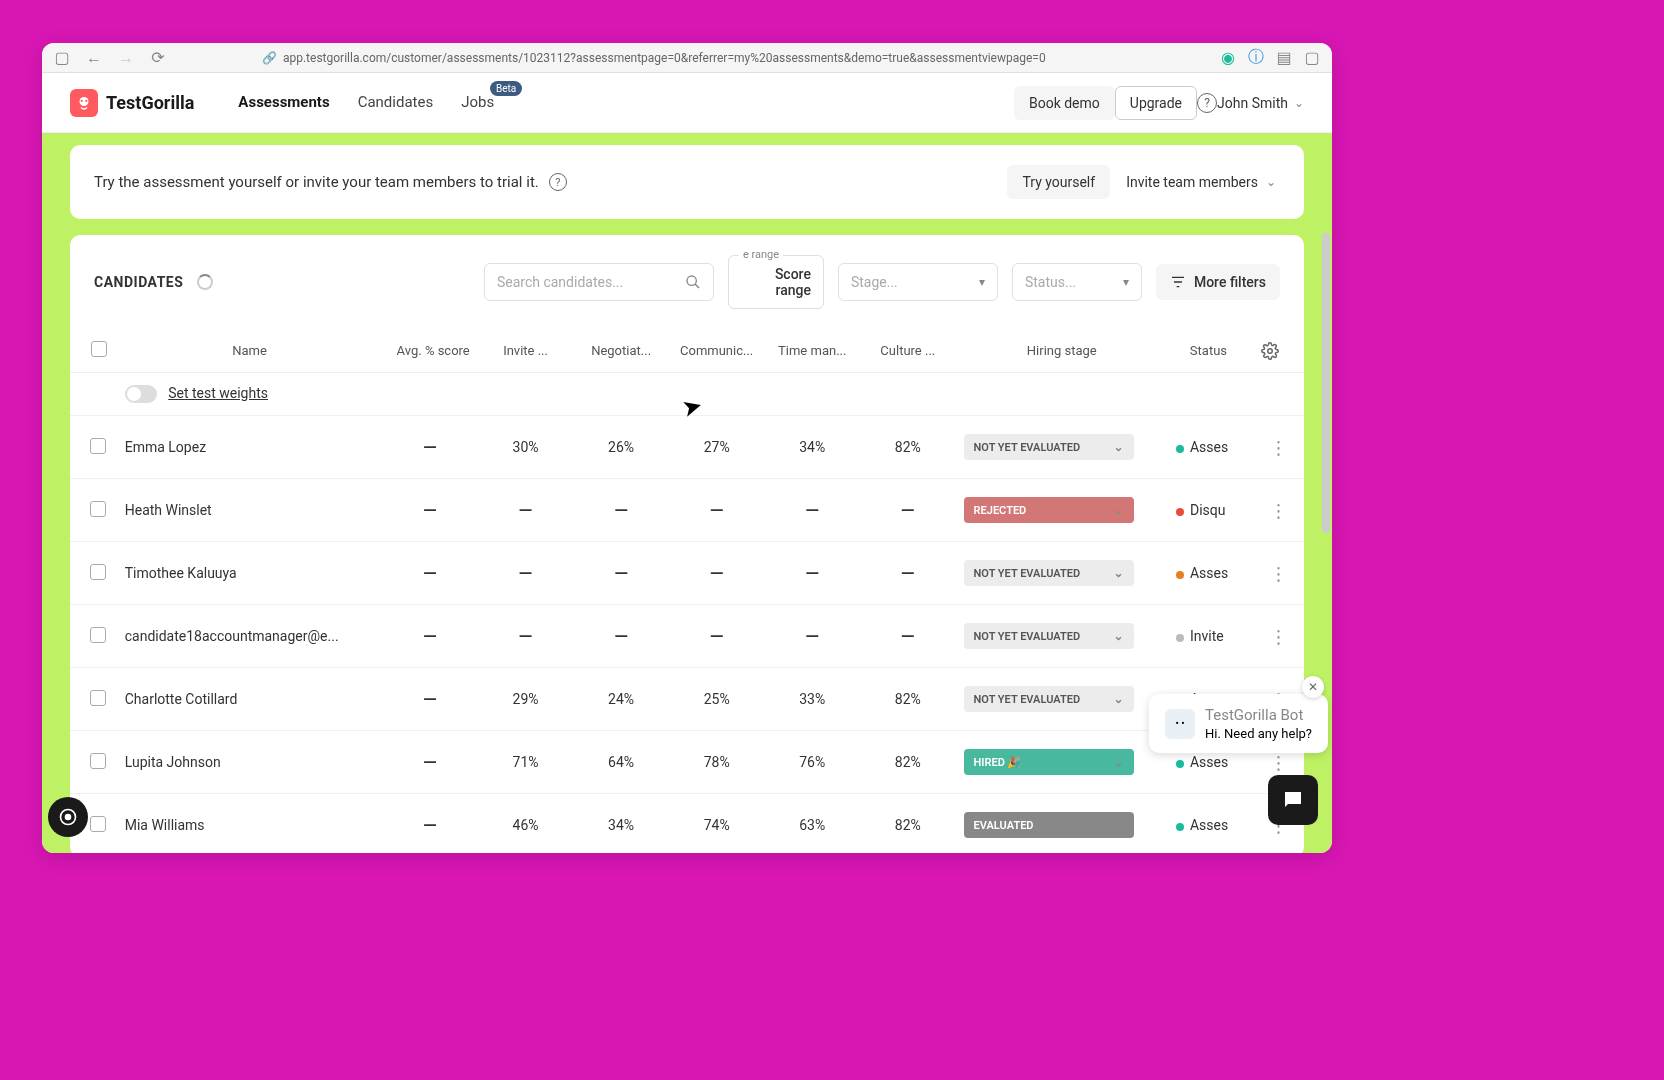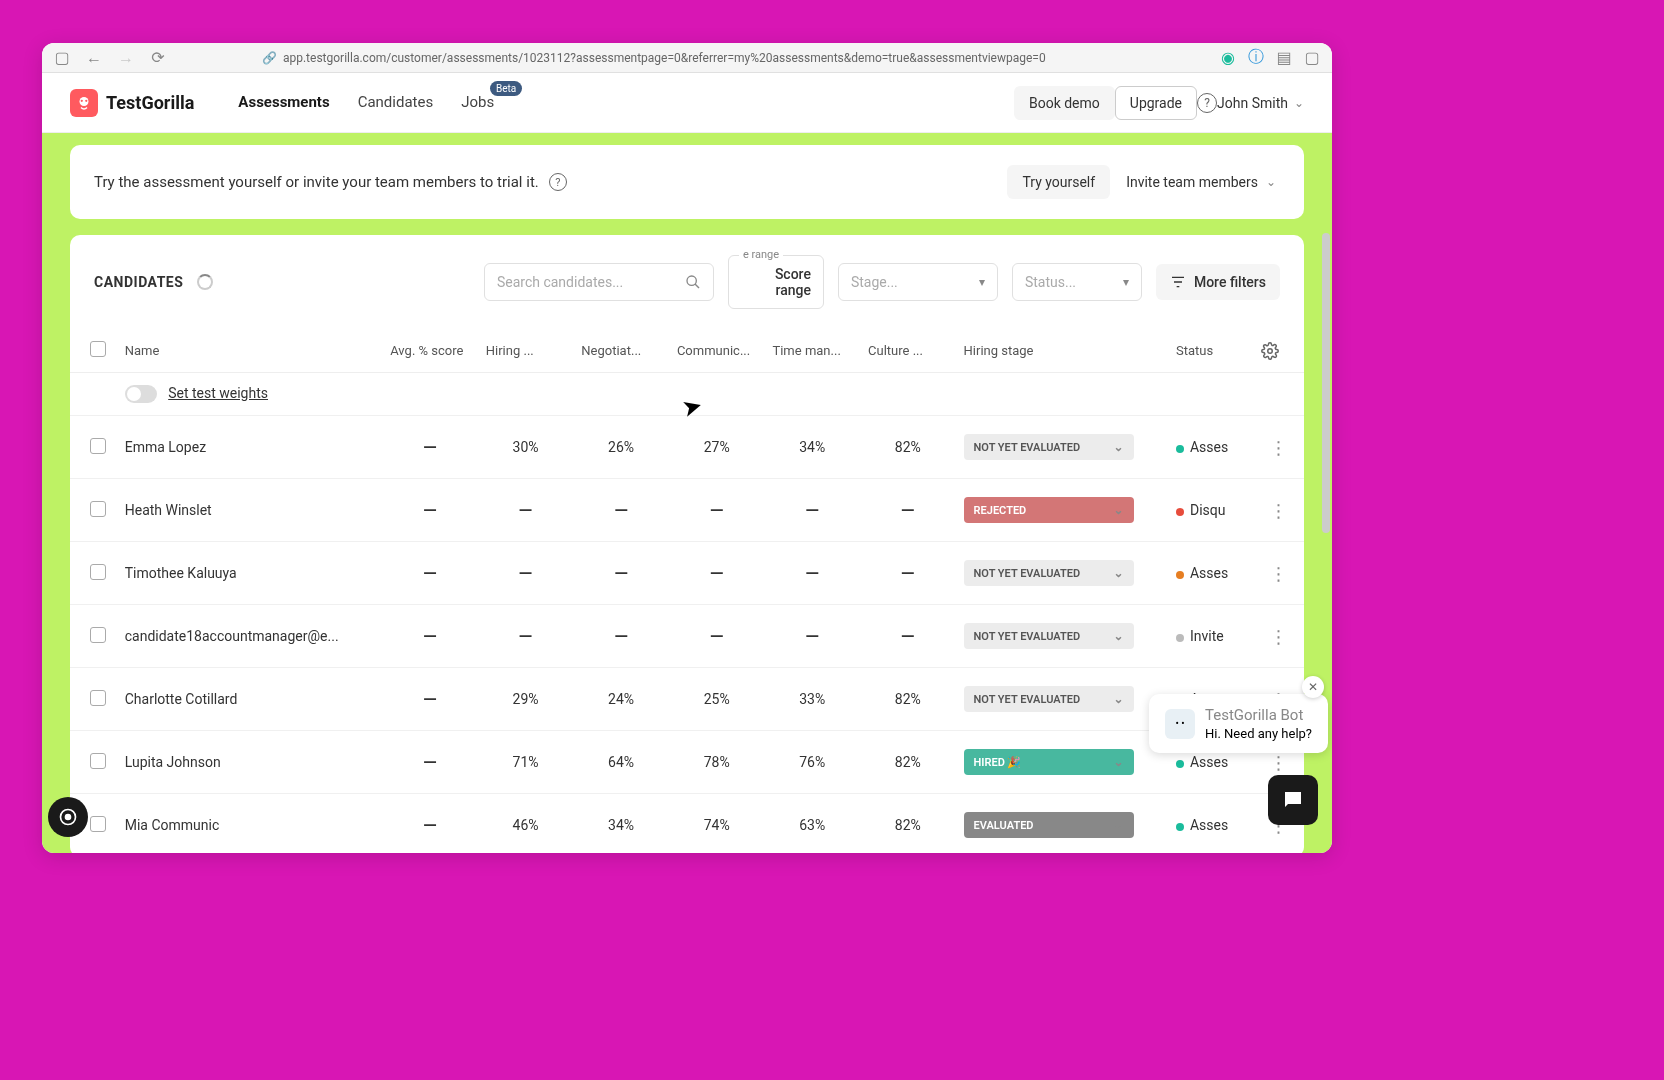--- a/index.html
+++ b/index.html
@@ -33,21 +33,21 @@
   .section-title { font-size: 14px; font-weight: 700; letter-spacing: 0.5px; color: #333; }
   .spinner { width: 16px; height: 16px; border: 2px solid #ccc; border-top-color: #888; border-radius: 50%; }
   .spacer { flex: 1; }
   .filter-input { border: 1px solid #e0e0e0; border-radius: 6px; padding: 10px 12px; font-size: 14px; color: #888; background: #fff; display: flex; align-items: center; gap: 8px; position: relative;}
   .filter-search { width: 230px; justify-content: space-between;}
   .filter-score { width: 96px; position: relative; text-align: right; }
   .floating-label { position: absolute; top: -8px; left: 10px; background: #fff; padding: 0 4px; font-size: 11px; color: #888; z-index:2;}
   .filter-select { width: 160px; justify-content: space-between; }
   .more-filters { background: #f5f5f5; border-radius: 6px; padding: 10px 14px; font-size: 14px; display: flex; align-items: center; gap: 8px; color:#333; font-weight:500;}
   .table { width: 100%; border-collapse: collapse; }
-  .table th { text-align: left; font-size: 13px; font-weight: 400; color: #555; padding: 12px 8px; border-bottom: 1px solid #eee; }
+  .table th { text-align: center; font-size: 13px; font-weight: 400; color: #555; padding: 12px 8px; border-bottom: 1px solid #eee; }
   .table td { padding: 18px 8px; border-bottom: 1px solid #f0f0f0; font-size: 14px; color: #333; }
   .col-check { width: 40px; padding-left: 20px !important; }
   .col-name { width: 250px; }
   .col-score { width: 90px; text-align: center; }
   .col-stage { width: 200px; }
   .col-status { width: 80px; }
   .col-actions { width: 48px; text-align:center; }
   .checkbox { width: 16px; height: 16px; border: 1.5px solid #aaa; border-radius: 3px; display: inline-block; }
   .weights-row td { padding: 12px 8px; }
   .toggle { width: 32px; height: 18px; background: #ddd; border-radius: 10px; display: inline-block; position: relative; vertical-align: middle; margin-right: 8px;}
@@ -178,22 +178,22 @@
           </span>
           <span>More filters</span>
         </div>
       </div>
 
       <table class="table">
         <thead>
           <tr>
             <th class="col-check"><span class="checkbox"></span></th>
             <th class="col-name">Name</th>
-            <th class="col-score" style="text-align:left">Avg. % score</th>
-            <th class="col-score">Hiring ...</th>
+            <th class="col-score" style="text-align:right">Avg. % score</th>
+            <th class="col-score">Invite ...</th>
             <th class="col-score">Negotiat...</th>
             <th class="col-score">Communic...</th>
             <th class="col-score">Time man...</th>
             <th class="col-score">Culture ...</th>
             <th class="col-stage">Hiring stage</th>
             <th class="col-status th-right">Status</th>
             <th class="col-actions"><span class="gear">
               <svg width="18" height="18" viewBox="0 0 24 24" fill="none" stroke="currentColor" stroke-width="2">
                     <circle cx="12" cy="12" r="3"></circle>
                     <path d="M19.4 15a1.7 1.7 0 00.3 1.8l.1.1a2 2 0 11-2.8 2.8l-.1-.1a1.7 1.7 0 00-1.8-.3 1.7 1.7 0 00-1 1.5V21a2 2 0 11-4 0v-.1a1.7 1.7 0 00-1-1.5 1.7 1.7 0 00-1.8.3l-.1.1a2 2 0 11-2.8-2.8l.1-.1a1.7 1.7 0 00.3-1.8 1.7 1.7 0 00-1.5-1H3a2 2 0 110-4h.1a1.7 1.7 0 001.5-1 1.7 1.7 0 00-.3-1.8l-.1-.1a2 2 0 112.8-2.8l.1.1a1.7 1.7 0 001.8.3h0a1.7 1.7 0 001-1.5V3a2 2 0 114 0v.1a1.7 1.7 0 001 1.5 1.7 1.7 0 001.8-.3l.1-.1a2 2 0 112.8 2.8l-.1.1a1.7 1.7 0 00-.3 1.8v0a1.7 1.7 0 001.5 1H21a2 2 0 110 4h-.1a1.7 1.7 0 00-1.5 1z"></path>
@@ -300,21 +300,21 @@
               <td class="col-score">82%</td>
               <td class="col-stage"><span class="stage-pill stage-hired">
                   <span>HIRED 🎉</span>
                   <span class="chev">⌄</span>
                 </span></td>
               <td class="col-status status-cell"><span class="status-dot dot-teal"></span><span>Asses</span></td>
               <td class="col-actions"><span class="kebab">⋮</span></td>
             </tr>
             <tr>
               <td class="col-check"><span class="checkbox"></span></td>
-              <td class="col-name">Mia Communic</td>
+              <td class="col-name">Mia Williams</td>
               <td class="col-score"><span class="dash">—</span></td>
               <td class="col-score">46%</td>
               <td class="col-score">34%</td>
               <td class="col-score">74%</td>
               <td class="col-score">63%</td>
               <td class="col-score">82%</td>
               <td class="col-stage"><span class="stage-pill stage-eval">
                   <span>EVALUATED</span>
                   <span class="chev">⌄</span>
                 </span></td>

